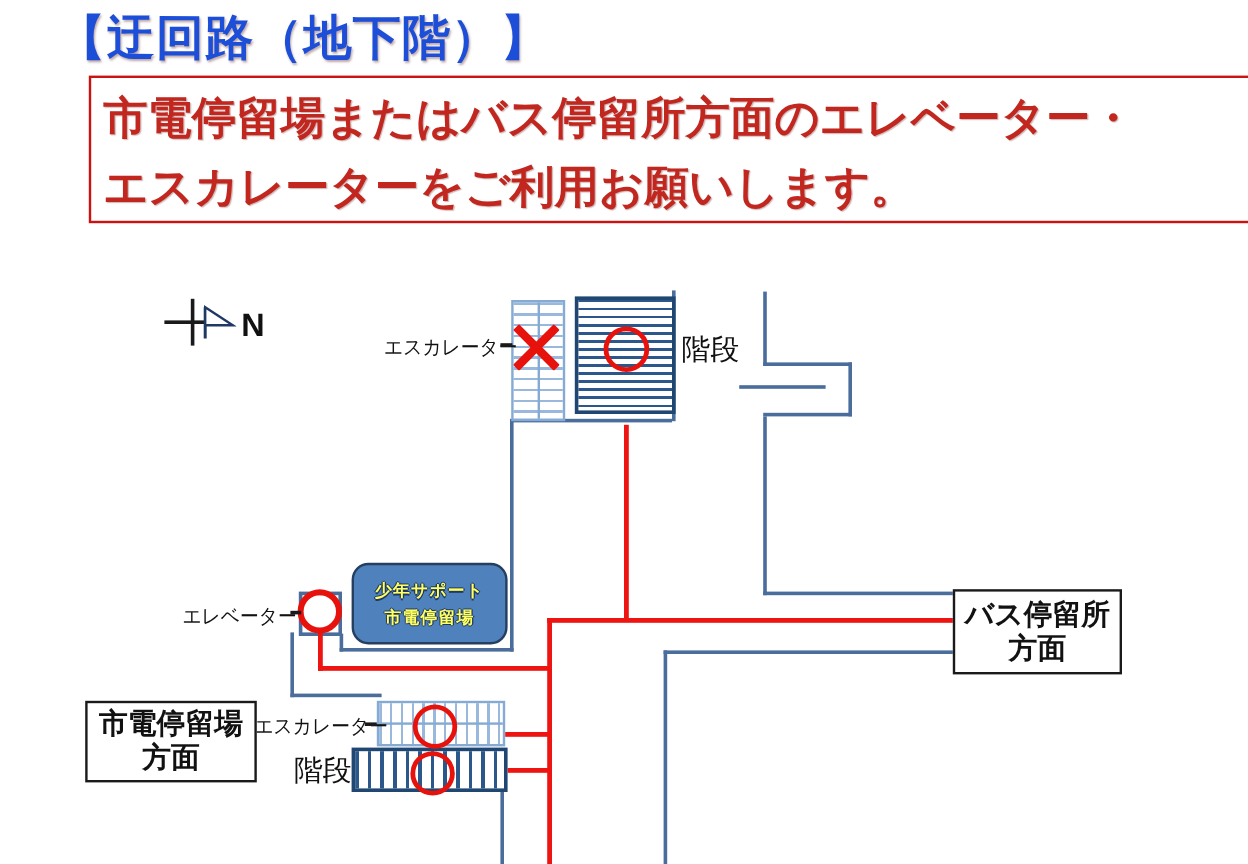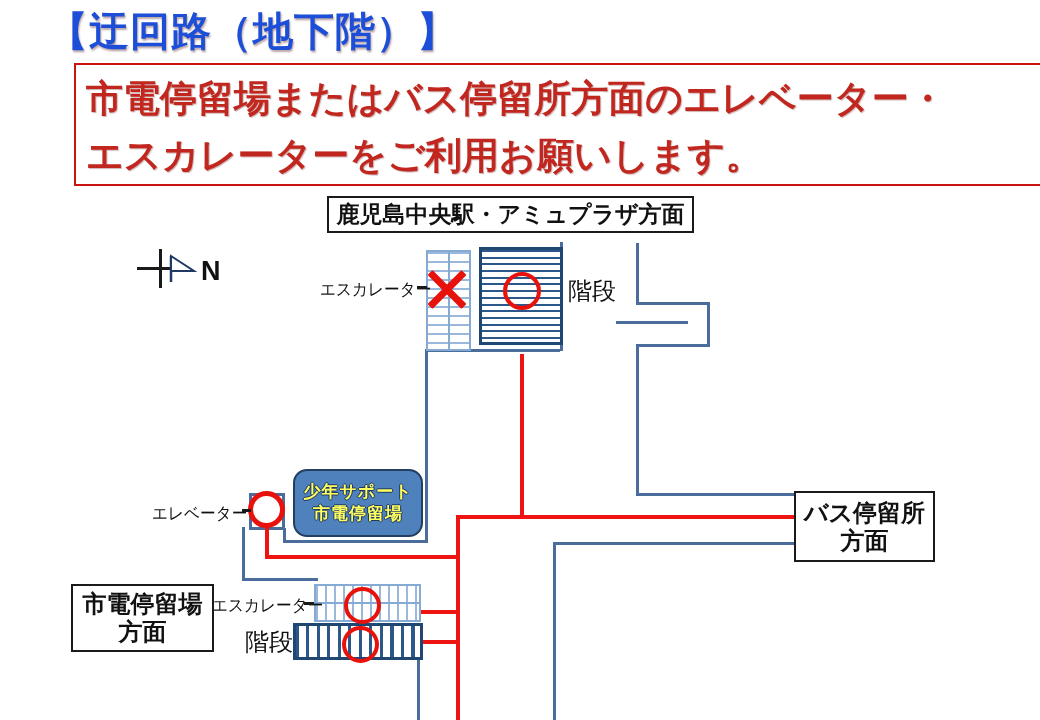--- a/index.html
+++ b/index.html
@@ -59,44 +59,41 @@
   }
   .mark-x .bar.a{transform:rotate(45deg);}
   .mark-x .bar.b{transform:rotate(-45deg);}
   
   .elev-sq{position:absolute;left:249px;top:493px;width:36px;height:37px;border:3px solid #4a6d9b;background:#fff;z-index:2;}
   
   .support{
     position:absolute;left:293px;top:469px;width:130px;height:68px;z-index:4;
     background:#4f81bd;border:2.5px solid #243f60;border-radius:14px;
     display:flex;flex-direction:column;align-items:center;justify-content:center;
-    font-size:17px;font-weight:bold;color:#ffff5e;letter-spacing:1px;line-height:22px;
+    font-size:14px;font-weight:bold;color:#ffff5e;letter-spacing:1px;line-height:22px;
     text-shadow:-1px 0 #1f3864,1px 0 #1f3864,0 -1px #1f3864,0 1px #1f3864;
   }
   
   .small-label{position:absolute;font-size:17px;color:#111;z-index:6;white-space:nowrap;
     transform-origin:left center;}
   .kanji-label{position:absolute;font-size:24px;color:#111;z-index:6;white-space:nowrap;}
   .north-n{position:absolute;left:201px;top:256px;font-size:27px;font-weight:bold;color:#111;z-index:6;}
   .compass-svg{position:absolute;left:167px;top:252px;z-index:6;}
 </style>
 </head>
 <body>
 
 <div class="canvas">
 
   <div class="title">【迂回路（地下階）】</div>
   <div class="notice">
     <div>市電停留場またはバス停留所方面のエレベーター・</div>
     <div>エスカレーターをご利用お願いします。</div>
   </div>
 
-  <div class="label-box" style="left:327px;top:196px;width:367px;height:37px;font-size:23px;">
-    <div>鹿児島中央駅・アミュプラザ方面</div>
-  </div>
   <div class="label-box" style="left:794px;top:491px;width:141px;height:71px;font-size:24px;line-height:28px;align-items:center;">
     <div>バス停留所</div>
     <div>方面</div>
   </div>
   <div class="label-box" style="left:71px;top:584px;width:143px;height:68px;font-size:24px;line-height:28px;">
     <div>市電停留場</div>
     <div>方面</div>
   </div>
 
   <div class="blackline" style="left:137px;top:267px;width:44px;height:3px;"></div>

